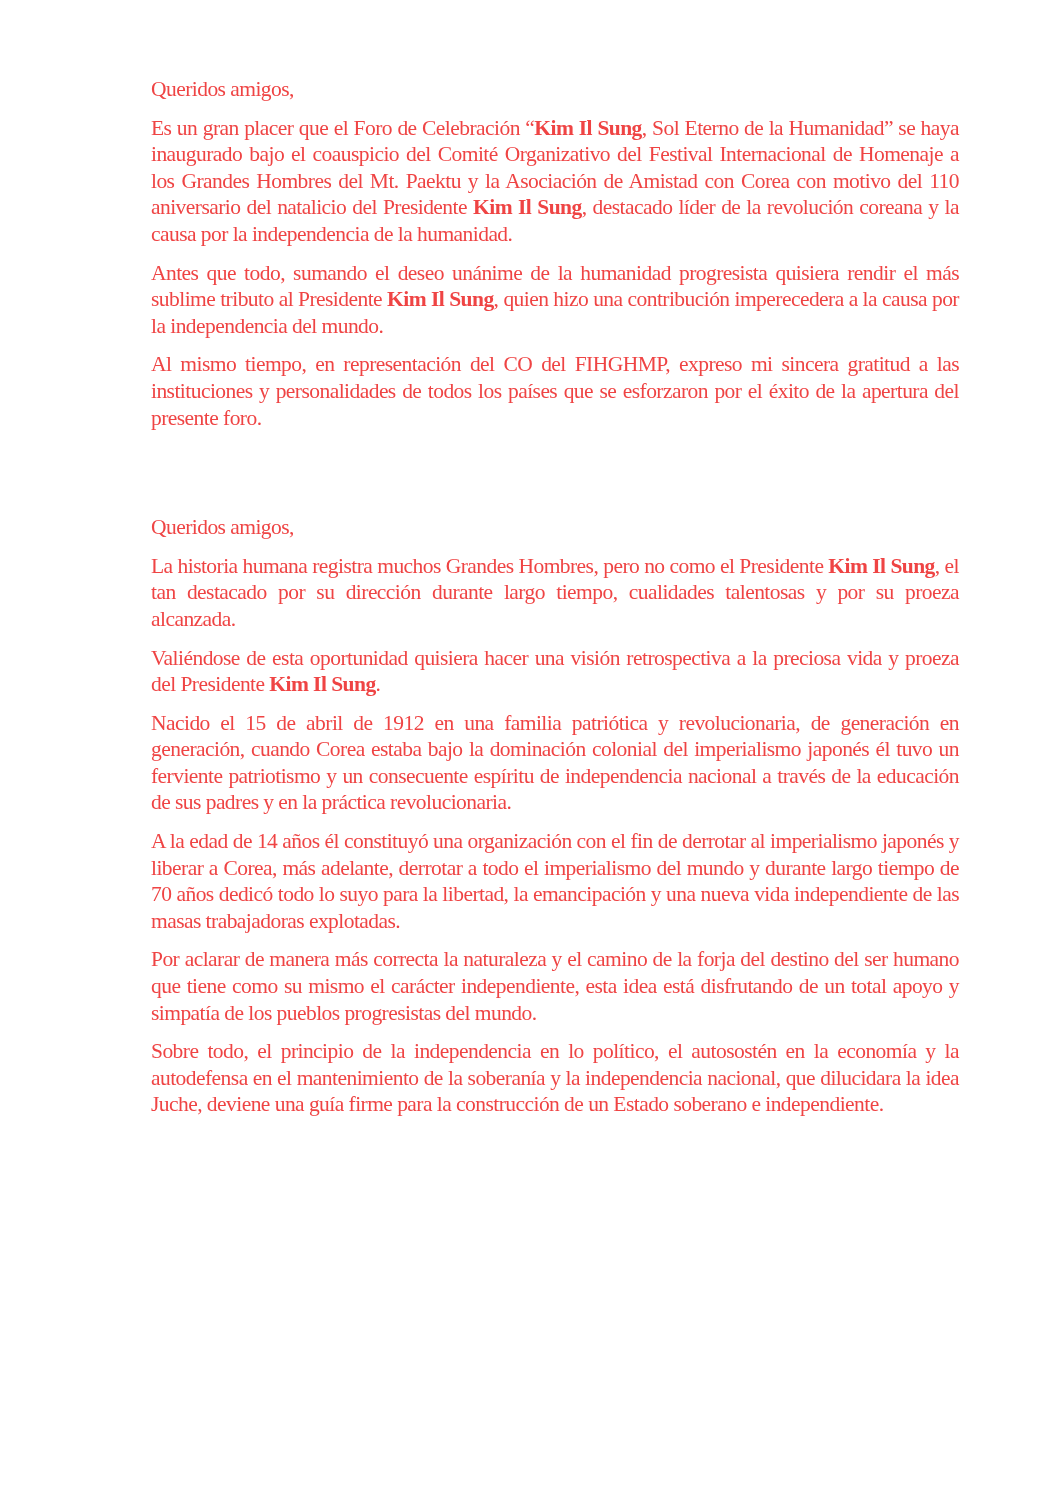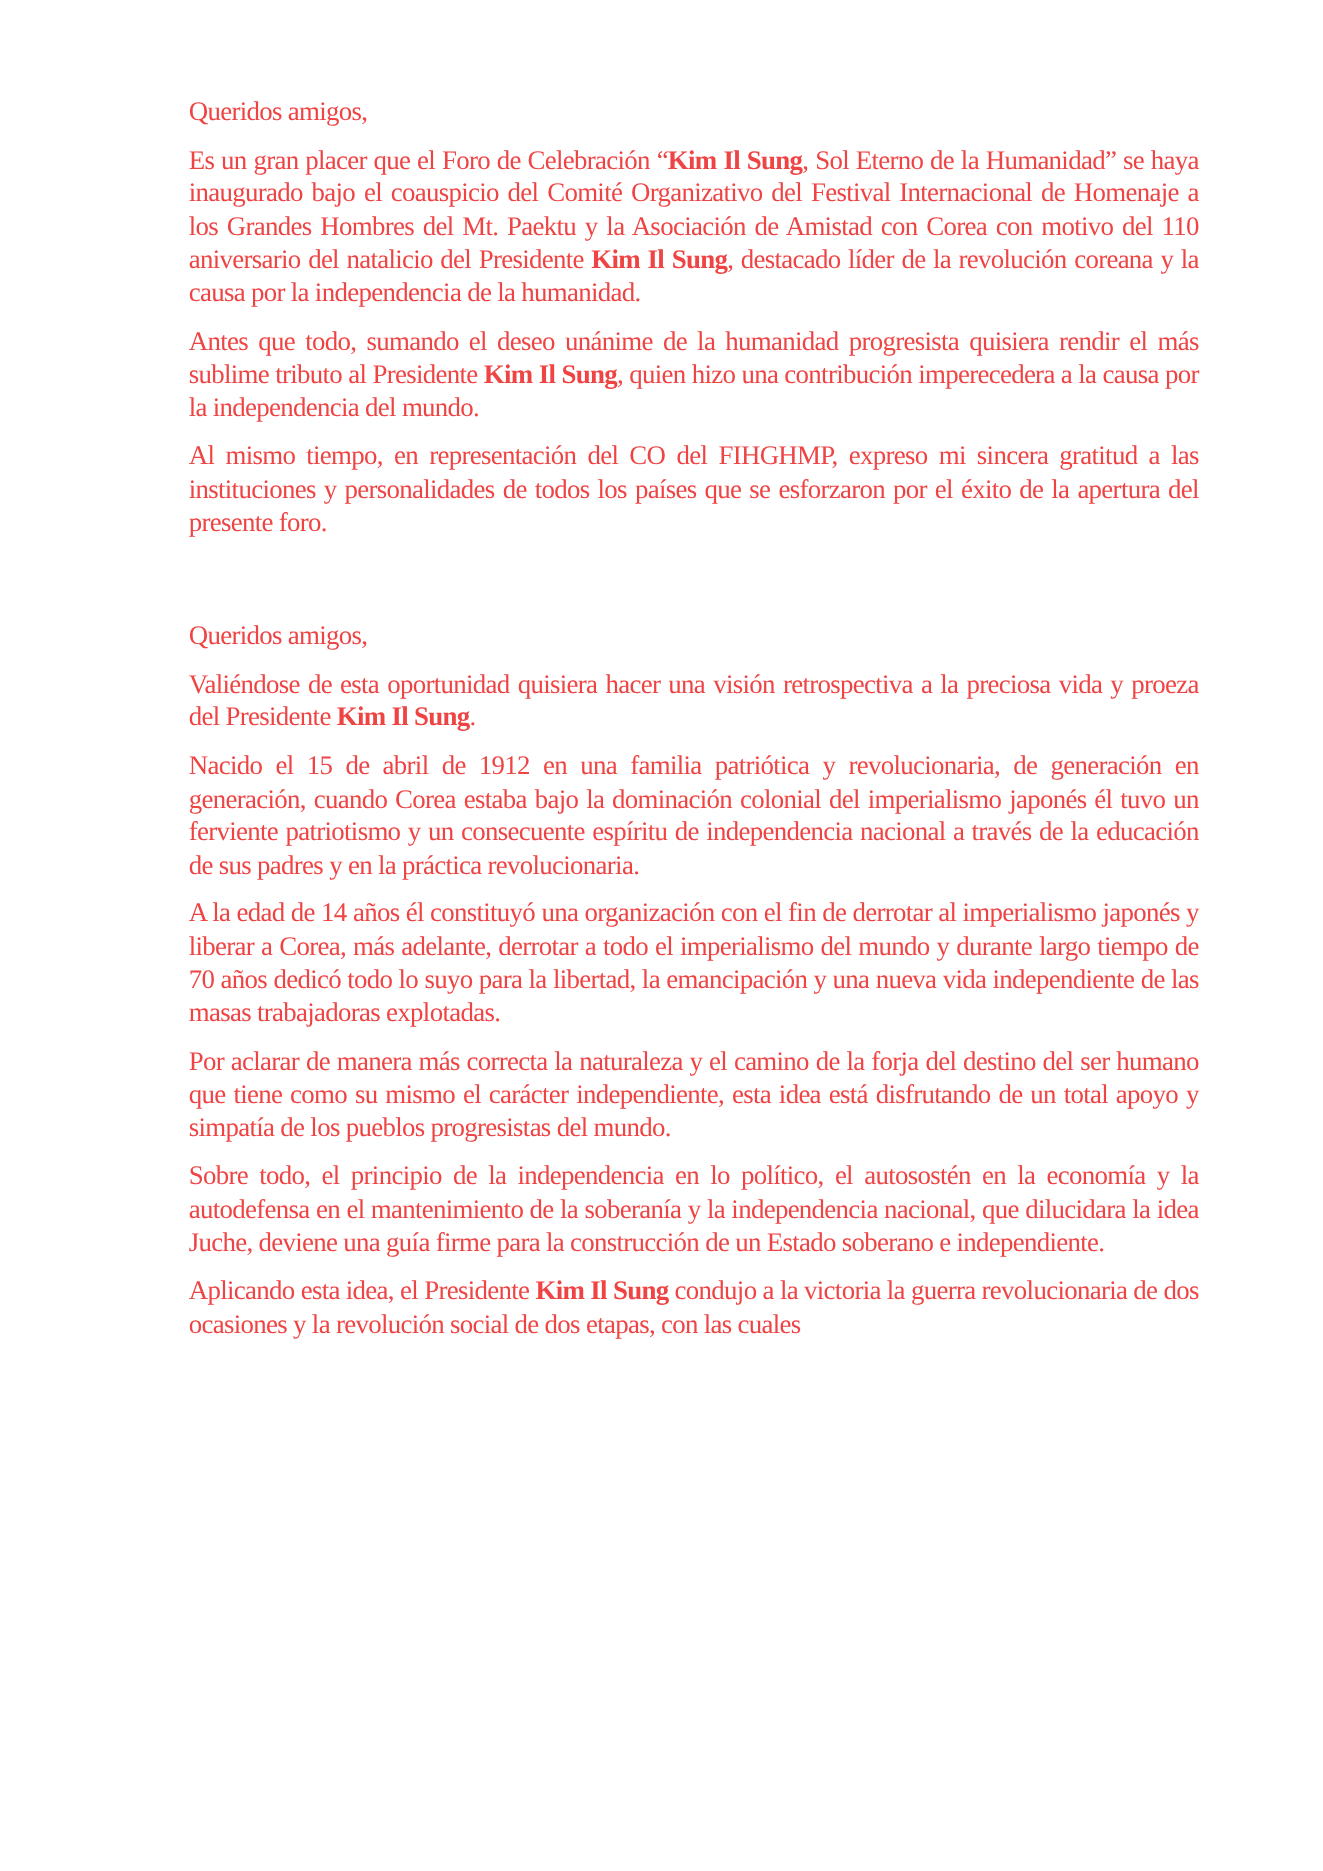--- a/index.html
+++ b/index.html
@@ -15,31 +15,31 @@
     color: #ef4444;
     letter-spacing: -0.55px;
     word-spacing: 0px;
   }
   .page p {
     margin: 0 0 12px 0;
     text-align: justify;
     text-align-last: left;
   }
   .page p.greeting { margin-bottom: 12px; }
-  .page p.gap-after { margin-bottom: 64px; }
+  .page p.gap-after { margin-bottom: 83px; }
   .page b { font-weight: bold; }
 </style>
 </head>
 <body>
 
 <div class="page" id="doc">
     <p class="greeting"><span>Queridos amigos,</span></p>
     <p><span>Es un gran placer que el Foro de Celebración “</span><b>Kim Il Sung</b><span>, Sol Eterno de la Humanidad” se haya inaugurado bajo el coauspicio del Comité Organizativo del Festival Internacional de Homenaje a los Grandes Hombres del Mt. Paektu y la Asociación de Amistad con Corea con motivo del 110 aniversario del natalicio del Presidente </span><b>Kim Il Sung</b><span>, destacado líder de la revolución coreana y la causa por la independencia de la humanidad.</span></p>
     <p><span>Antes que todo,  sumando el deseo unánime de la humanidad progresista quisiera rendir el más sublime tributo al Presidente </span><b>Kim Il Sung</b><span>, quien hizo una contribución imperecedera a la causa por la independencia del mundo.</span></p>
     <p class="gap-after"><span>Al mismo tiempo, en representación del CO del FIHGHMP, expreso  mi sincera gratitud a las instituciones y personalidades de todos los países que se esforzaron por el éxito de la apertura del presente foro.</span></p>
     <p class="greeting"><span>Queridos amigos,</span></p>
+    <p><span>La historia humana registra muchos Grandes Hombres, pero no como el Presidente </span><b>Kim Il Sung</b><span>, el tan destacado por su dirección durante largo tiempo, cualidades talentosas y por su proeza alcanzada.</span></p>
     <p><span>Valiéndose de esta oportunidad quisiera hacer una visión retrospectiva a la preciosa vida y proeza del Presidente </span><b>Kim Il Sung</b><span>.</span></p>
     <p><span>Nacido el 15 de abril de 1912 en una familia patriótica y revolucionaria, de generación en generación, cuando Corea estaba bajo la dominación colonial del imperialismo japonés  él tuvo un ferviente patriotismo y un consecuente espíritu de independencia nacional a través de la educación de sus padres y en la práctica revolucionaria.</span></p>
     <p><span>A la edad de 14 años él constituyó una organización con el fin de derrotar al imperialismo japonés y liberar a Corea, más adelante, derrotar a todo el imperialismo del mundo y durante largo tiempo de 70 años dedicó todo lo suyo para la libertad, la emancipación y una nueva vida independiente de las masas trabajadoras explotadas.</span></p>
     <p><span>Por aclarar de manera más correcta la naturaleza y el camino de la forja del destino del ser humano que tiene como su mismo el carácter independiente, esta idea está disfrutando de un total apoyo y simpatía de los pueblos progresistas del mundo.</span></p>
     <p><span>Sobre todo, el principio  de la independencia en lo político, el autosostén en la economía y la autodefensa en el mantenimiento de la soberanía y la independencia nacional, que dilucidara la idea Juche, deviene una guía firme  para la construcción de un Estado soberano e independiente.</span></p>
-    <p><span>Aplicando esta idea, el Presidente </span><b>Kim Il Sung</b><span> condujo a la victoria la guerra revolucionaria de dos ocasiones y la revolución social de dos etapas, con las cuales</span></p>
   </div>
 
 </body></html>

